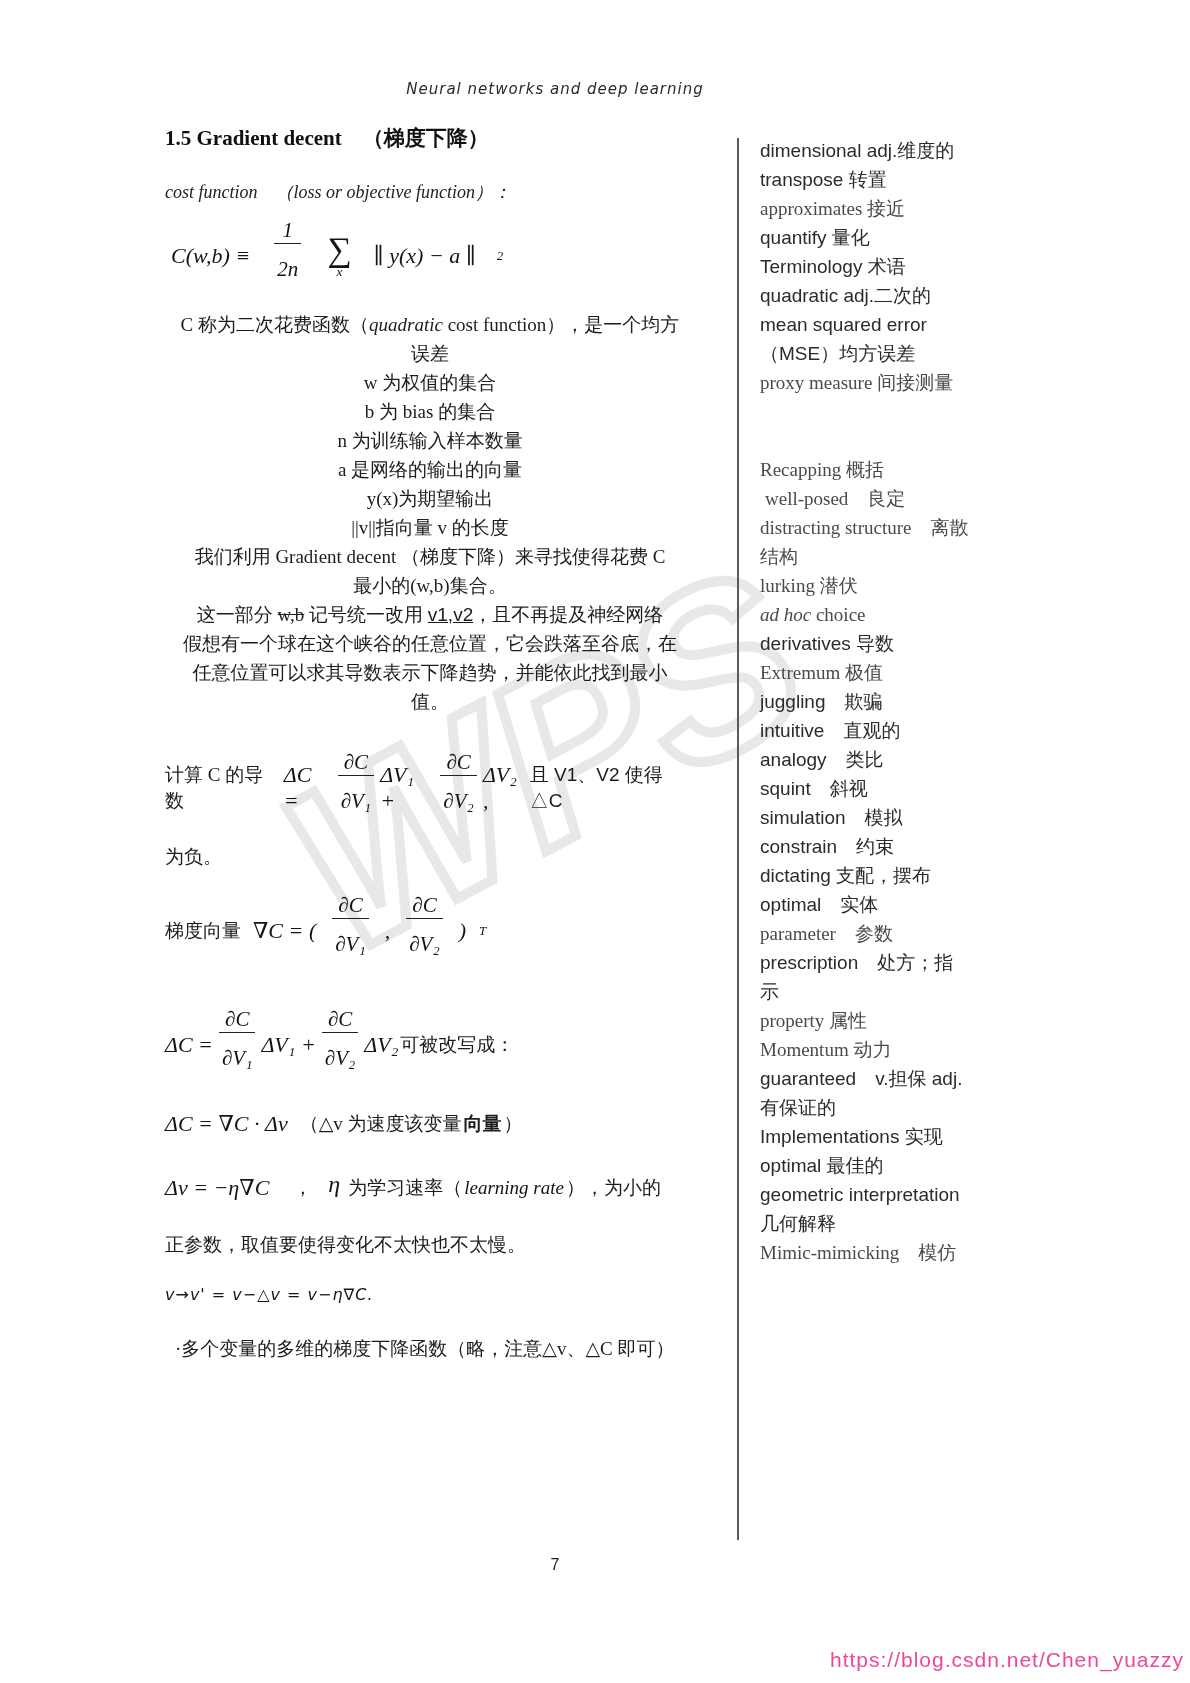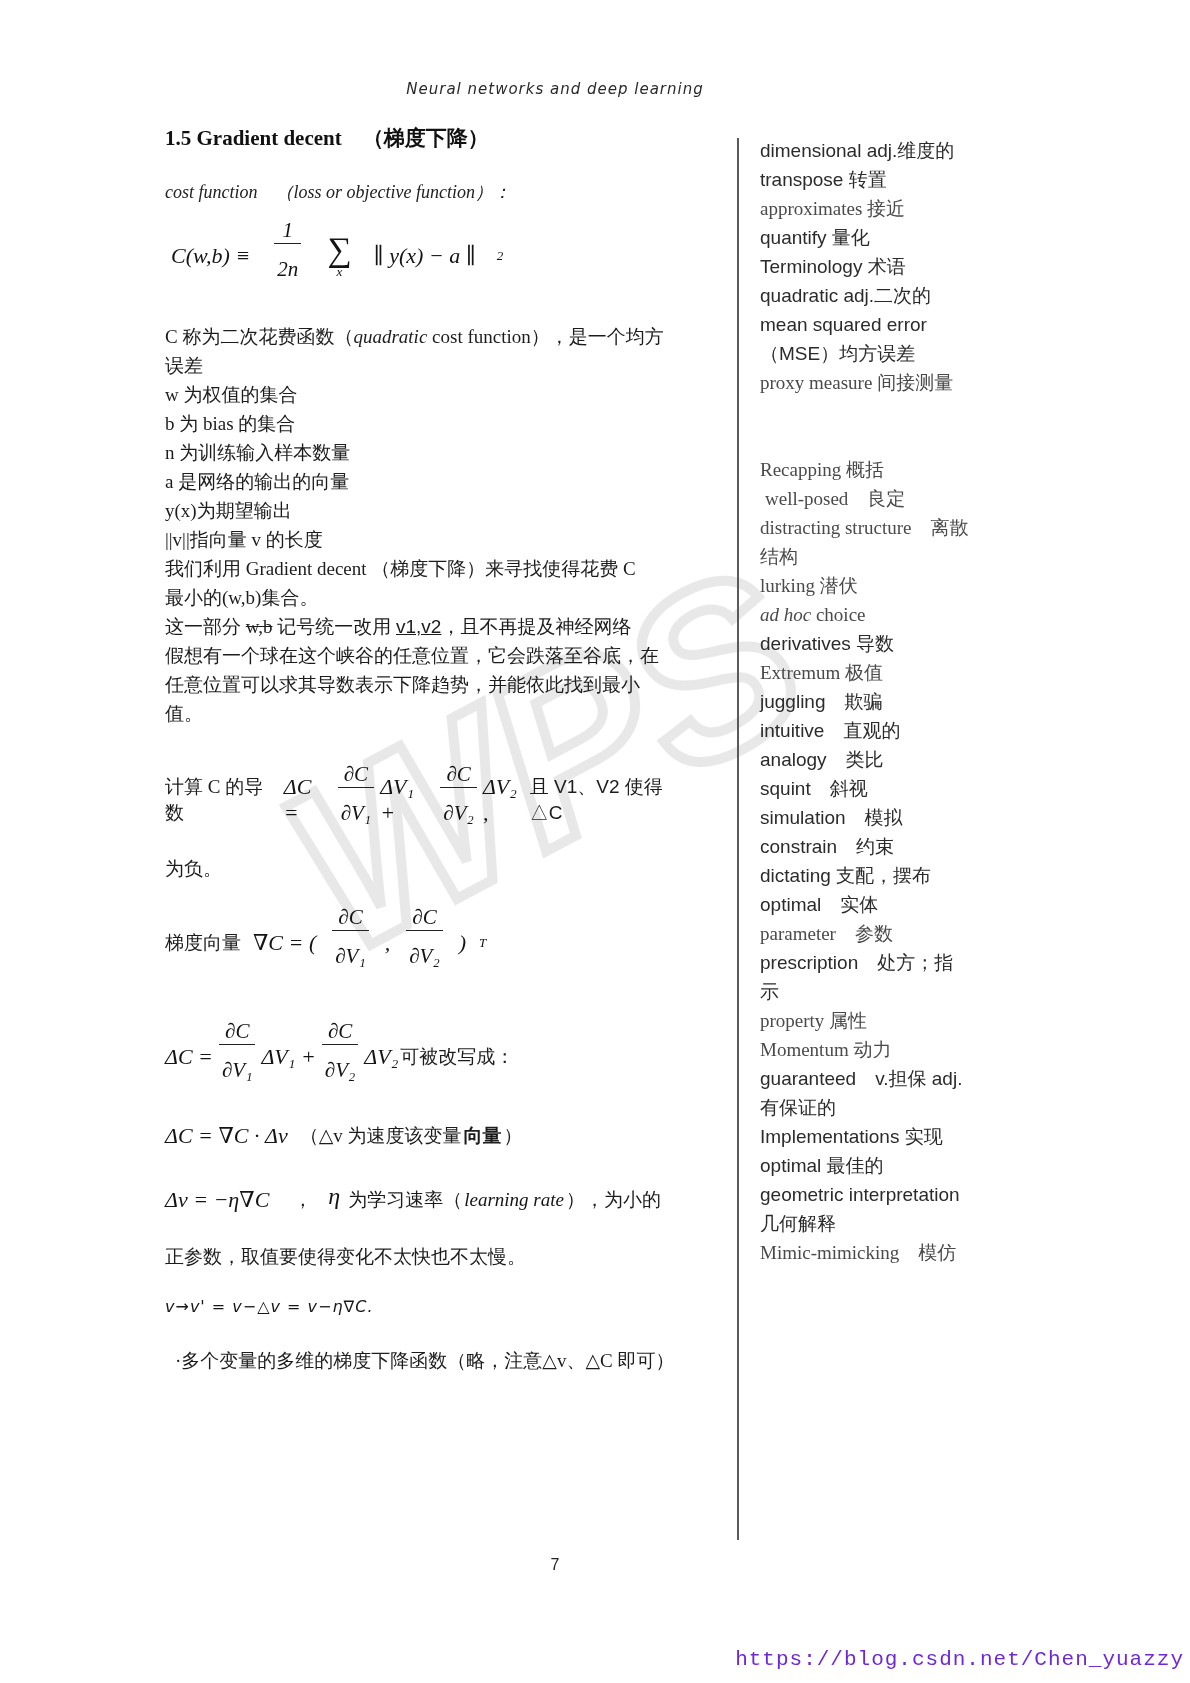--- a/index.html
+++ b/index.html
@@ -26,21 +26,21 @@
   .m{font-style:italic;}
   .zh{font-style:normal;font-size:19px;color:#1c1c1c;}
   .frac{display:inline-block;text-align:center;margin:0 4px;font-size:21px;line-height:1.15;}
   .frac .num{display:block;padding:0 3px;}
   .frac .den{display:block;border-top:1.4px solid #222;padding:13px 3px;}
   .sum{display:inline-block;text-align:center;margin:0 2px;line-height:1;}
   .sum .sigma{display:block;font-size:34px;font-style:normal;line-height:.95;}
   .sum .under{display:block;font-size:13px;margin-top:-1px;}
   .sup{font-size:13px;vertical-align:super;margin-left:1px;}
 
-  .body{margin-top:30px;}
+  .body{margin-top:18px;text-align:center;}
   .bline{font-size:19px;line-height:29px;color:#1c1c1c;}
   .it{font-style:italic;}
   .strike{text-decoration:line-through;}
   .uline{text-decoration:underline;font-family:"Liberation Sans",sans-serif;}
   .sansb{font-family:"Liberation Sans",sans-serif;}
 
   .f-deriv{margin-top:34px;height:76px;gap:2px;}
   .neg{margin-top:16px;}
   .f-grad{margin-top:22px;height:76px;gap:12px;}
   .f-rewrite{margin-top:38px;height:76px;gap:2px;}
@@ -59,21 +59,21 @@
               min-height:29px;color:#2b2b2b;}
   .vocab-item.serif{font-family:"Liberation Serif","DejaVu Serif",serif;color:#4a4a4a;}
   .vocab-item.gap{height:58px;}
   .vocab-item.adhoc .va{font-style:italic;}
   .vocab-item.indent{padding-left:5px;}
 
   
   .page-number{position:absolute;top:1556px;left:0;width:1110px;text-align:center;
     font-family:"Liberation Sans",sans-serif;font-size:16px;color:#222;}
   .url-watermark{position:absolute;right:6px;top:1648px;
-    font-family:Liberation Mono, monospace;font-size:21px;color:#6d28d9;letter-spacing:1px;}
+    font-family:Liberation Sans, sans-serif;font-size:21px;color:#ec4899;letter-spacing:1px;}
 </style>
 </head>
 <body>
 
 <div class="page">
 
   <div class="doc-header">Neural networks and deep learning</div>
 
   <svg class="watermark" viewBox="0 0 620 420" aria-hidden="true">
     <text x="310" y="280" text-anchor="middle" font-size="235" font-style="italic" font-weight="bold" font-family="Liberation Sans, sans-serif" fill="none" stroke="#d7d7d7" stroke-width="10" transform="rotate(-28 310 210)">WPS</text>

